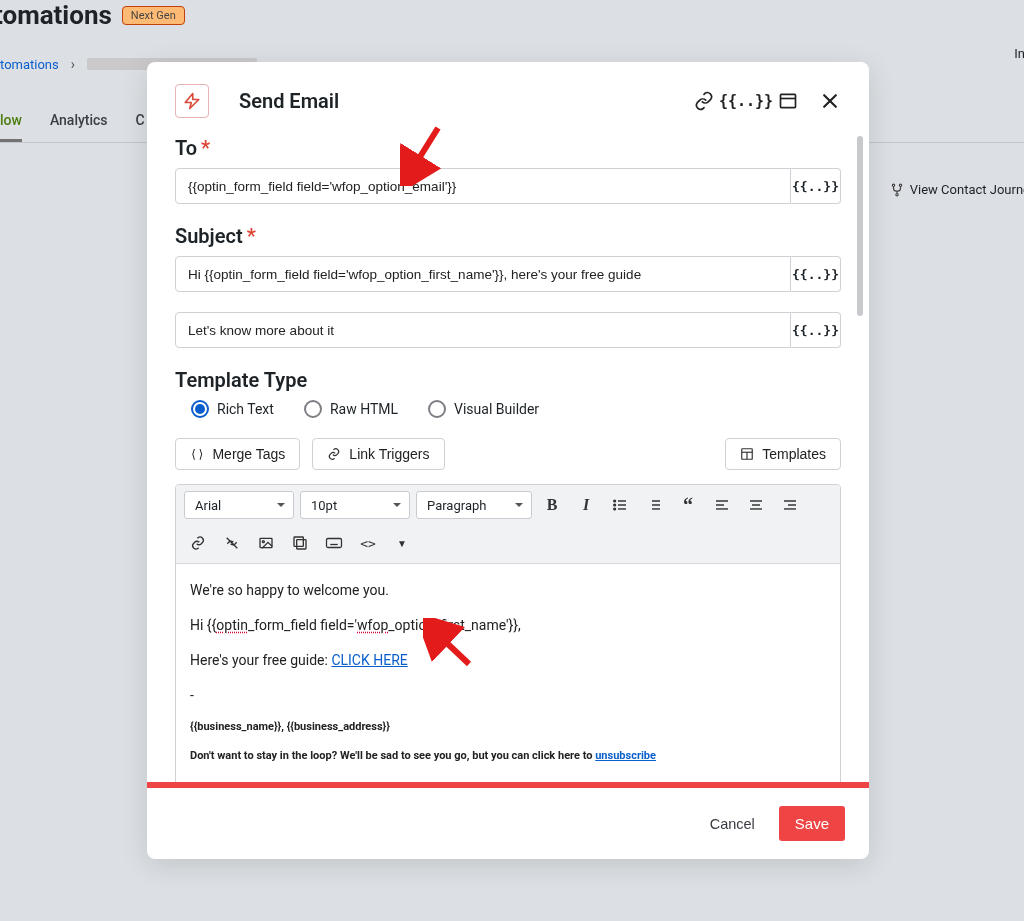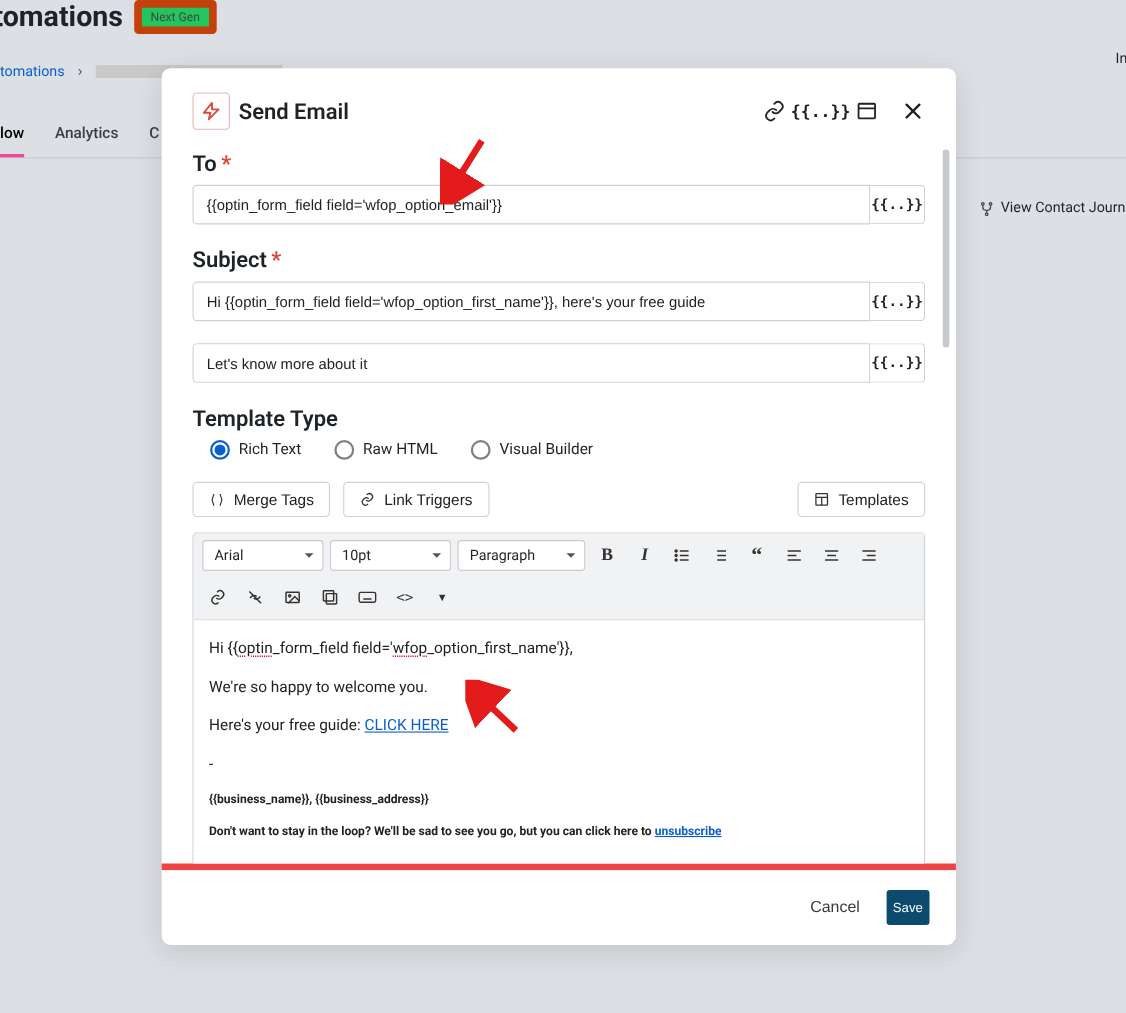--- a/index.html
+++ b/index.html
@@ -16,22 +16,22 @@
     
     .bg-page {
       position: absolute;
       inset: 0;
       background: #dcdfe3;
     }
     .bg-header { padding: 0 0 0 0; }
     .bg-title-row { display:flex; align-items:center; gap:10px; padding: 0 0 4px 0; }
     .bg-title { font-size: 26px; font-weight: 700; color: #1d2327; margin-left:-6px;}
     .badge-pill {
-      background:#22c55e;
-      border:7px solid #c2410c;
+      background:#fdba74;
+      border:1px solid #c2410c;
       border-radius:4px;
       font-size:11px;
       padding:2px 8px;
       color:#444;
     }
     .breadcrumb-row {
       display:flex; align-items:center; gap:12px;
       padding: 22px 0 6px 0; font-size:13px;
     }
     .breadcrumb-link { color:#0a5fcc; }
@@ -41,21 +41,21 @@
     }
     .bg-right-status {
       position:absolute; top:46px; right:-8px; font-size:13px; color:#1d2327;
     }
     .bg-tabs {
       display:flex; gap:28px; padding: 34px 0 0 0;
       border-bottom:1px solid #c3c6cb;
       font-size:14px; font-weight:500; color:#3b3f45;
     }
     .bg-tab { padding-bottom:14px; }
-    .bg-tab.active { color:#000000; border-bottom:3px solid #ec4899; padding-bottom:0; }
+    .bg-tab.active { color:#4d7c0f; border-bottom:3px solid #737373; padding-bottom:0; }
     .bg-journey-link {
       position:absolute; top:182px; right:-6px;
       font-size:13px; color:#1d2327; display:flex; gap:6px; align-items:center;
     }
 
     
     .modal {
       position:absolute;
       top:62px; left:147px;
       width:722px; height:797px;
@@ -70,21 +70,21 @@
       padding: 22px 28px 0 28px;
       position:relative;
     }
     .scroll-track {
       position:absolute; right:6px; top:74px; width:6px; height:180px;
       background:#c7c9cd; border-radius:3px;
     }
 
     
     .m-head {
-      display:flex; align-items:center; gap:8px; margin-bottom:18px;
+      display:flex; align-items:center; gap:30px; margin-bottom:18px;
     }
     .lightning-box {
       width:34px; height:34px; border:1px solid #e7b3b3; border-radius:4px;
       display:flex; align-items:center; justify-content:center;
     }
     .m-title { font-size:20px; font-weight:600; flex:1; }
     .m-head-actions { display:flex; gap:20px; align-items:center; }
     .icon-btn {
       display:inline-flex; align-items:center; justify-content:center;
       width:22px; height:22px; cursor:pointer; color:#222;
@@ -173,22 +173,22 @@
       border-top:6px solid #ef4444;
       padding:18px 24px;
       display:flex; justify-content:flex-end; gap:14px; align-items:center;
     }
     .btn-cancel { border:none; background:transparent; font-size:14.5px; color:#373b40; cursor:pointer; padding:8px 10px; }
     .btn-sec {
       border:1px solid #1075d9; color:#0a5fcc; background:#fff;
       font-size:14.5px; padding:9px 18px; border-radius:3px; cursor:pointer; font-weight:500;
     }
     .btn-primary {
-      border:none; background:#0c4a6e; color:#fff;
-      font-size:12px; padding:9px 6px; border-radius:3px; cursor:pointer; font-weight:500;
+      border:none; background:#ef4444; color:#fff;
+      font-size:15px; padding:9px 16px; border-radius:3px; cursor:pointer; font-weight:500;
     }
 
     
     .arrow1, .arrow2 { position:absolute; pointer-events:none; }
     .arrow1 { left:400px; top:122px; }
     .arrow2 { left:423px; top:618px; }
 
     
     svg { display:block; }
   </style>
@@ -415,24 +415,24 @@
                 <line x1="18" y1="10" x2="18" y2="10"></line>
                 <line x1="7" y1="14" x2="17" y2="14"></line>
               </svg>
           </span>
           <span class="tb-btn" style="font-family:monospace;font-size:13px;">&lt;&gt;</span>
           <span class="tb-btn" style="font-size:10px;">▼</span>
         </div>
       </div>
 
       <div class="ed-body">
+        <p>We're so happy to welcome you.</p>
         <p>
           <span>Hi {{</span><span class="squiggle">optin</span><span>_form_field field='</span><span class="squiggle">wfop</span><span>_option_first_name'}},</span>
         </p>
-        <p>We're so happy to welcome you.</p>
         <p>
           <span>Here's your free guide: </span><a href="#" class="ed-link">CLICK HERE</a>
         </p>
         <p>-</p>
         <p class="fine">{{business_name}}, {{business_address}}</p>
         <p class="fine">
           <span>Don't want to stay in the loop? We'll be sad to see you go, but you can click here to </span><a href="#" class="ed-link">unsubscribe</a>
         </p>
       </div>
     </div>

